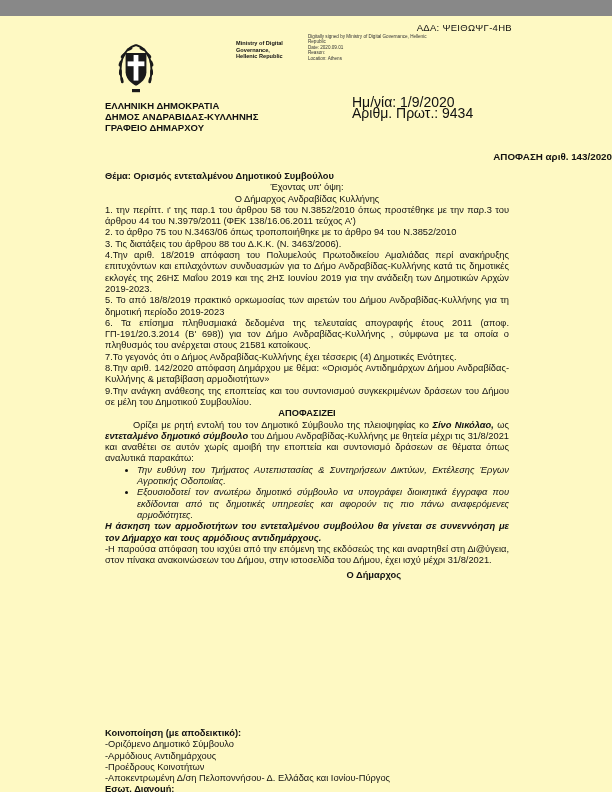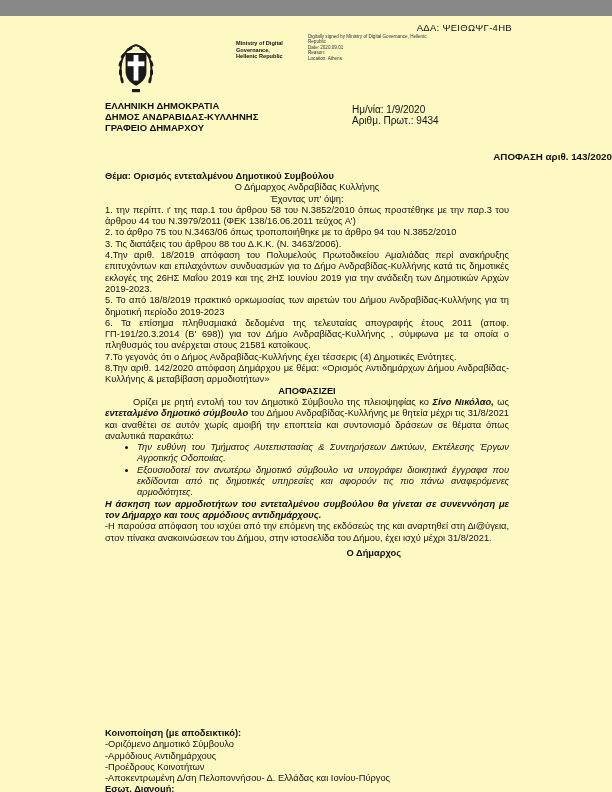--- a/index.html
+++ b/index.html
@@ -29,22 +29,22 @@
     position:absolute;left:308px;top:18px;width:120px;
     font-size:4.6px;line-height:5.4px;color:#333;
     white-space:pre-line;
   }
   
   .agency{
     position:absolute;left:105px;top:84px;
     font-size:9.5px;font-weight:bold;line-height:11px;
   }
   .protocol{
-    position:absolute;left:352px;top:88px;
-    font-size:10px;line-height:11px;
+    position:absolute;left:352px;top:81px;
+    font-size:14px;line-height:11px;
   }
   .doc-title{
     position:absolute;left:0;right:0;top:135px;
     text-align:right;font-size:9.8px;font-weight:bold;
   }
   
   .body{
     position:absolute;left:105px;top:155px;width:404px;
     font-size:9.3px;line-height:11.3px;
   }
@@ -118,31 +118,32 @@
 
   <div class="protocol">
     <div>Ημ/νία:  1/9/2020</div>
     <div>Αριθμ. Πρωτ.: 9434</div>
   </div>
 
   <div class="doc-title">ΑΠΟΦΑΣΗ αριθ. 143/2020</div>
 
   <div class="body">
     <p class="subject">Θέμα: Ορισμός εντεταλμένου Δημοτικού Συμβούλου</p>
+    <p class="center">Έχοντας υπ' όψη:</p>
     <p class="center">Ο Δήμαρχος Ανδραβίδας Κυλλήνης</p>
-    <p class="center">Έχοντας υπ' όψη:</p>
 
     <p>1. την περίπτ. ι' της παρ.1 του άρθρου 58 του Ν.3852/2010  όπως προστέθηκε με την παρ.3 του άρθρου 44 του Ν.3979/2011 (ΦΕΚ 138/16.06.2011 τεύχος Α')</p>
     <p>2. το άρθρο 75 του Ν.3463/06 όπως τροποποιήθηκε με το άρθρο 94 του Ν.3852/2010</p>
     <p>3. Τις διατάξεις του άρθρου 88  του Δ.Κ.Κ. (Ν. 3463/2006).</p>
     <p>4.Την αριθ. 18/2019 απόφαση του Πολυμελούς Πρωτοδικείου Αμαλιάδας περί ανακήρυξης επιτυχόντων και επιλαχόντων συνδυασμών για το Δήμο Ανδραβίδας-Κυλλήνης κατά τις δημοτικές εκλογές της 26ΗΣ Μαΐου 2019 και της 2ΗΣ Ιουνίου 2019 για την ανάδειξη των Δημοτικών Αρχών 2019-2023.</p>
     <p>5. Το από 18/8/2019 πρακτικό ορκωμοσίας των αιρετών του Δήμου Ανδραβίδας-Κυλλήνης για τη δημοτική περίοδο 2019-2023</p>
     <p>6. Τα επίσημα πληθυσμιακά δεδομένα της τελευταίας απογραφής έτους 2011 (αποφ. ΓΠ-191/20.3.2014 (Β' 698))  για τον Δήμο Ανδραβίδας-Κυλλήνης , σύμφωνα με τα οποία ο πληθυσμός του ανέρχεται στους 21581 κατοίκους.</p>
     <p>7.Το γεγονός ότι ο Δήμος Ανδραβίδας-Κυλλήνης έχει τέσσερις (4) Δημοτικές Ενότητες.</p>
     <p>8.Την αριθ. 142/2020 απόφαση Δημάρχου με θέμα: «Ορισμός Αντιδημάρχων Δήμου Ανδραβίδας-Κυλλήνης &amp; μεταβίβαση αρμοδιοτήτων»</p>
+    <p>9.Την ανάγκη ανάθεσης της εποπτείας και του συντονισμού συγκεκριμένων δράσεων του Δήμου σε μέλη του Δημοτικού Συμβουλίου.</p>
 
     <p class="center bold decides">ΑΠΟΦΑΣΙΖΕΙ</p>
 
     <p class="appoint"><span>Ορίζει με ρητή εντολή του τον Δημοτικό Σύμβουλο της πλειοψηφίας κο </span><span class="bi">Σίνο Νικόλαο,</span><span> ως </span><span class="bi">εντεταλμένο δημοτικό σύμβουλο</span><span> του Δήμου Ανδραβίδας-Κυλλήνης με θητεία μέχρι τις 31/8/2021 και αναθέτει σε αυτόν  χωρίς αμοιβή την εποπτεία και συντονισμό δράσεων σε θέματα όπως αναλυτικά παρακάτω:</span></p>
 
     <ul class="duties">
       <li>Την ευθύνη του Τμήματος Αυτεπιστασίας &amp; Συντηρήσεων Δικτύων, Εκτέλεσης Έργων Αγροτικής Οδοποιίας.</li>
       <li>Εξουσιοδοτεί τον ανωτέρω δημοτικό σύμβουλο να  υπογράφει διοικητικά έγγραφα που εκδίδονται από τις δημοτικές υπηρεσίες και αφορούν τις πιο πάνω αναφερόμενες αρμοδιότητες.</li>
     </ul>
 

